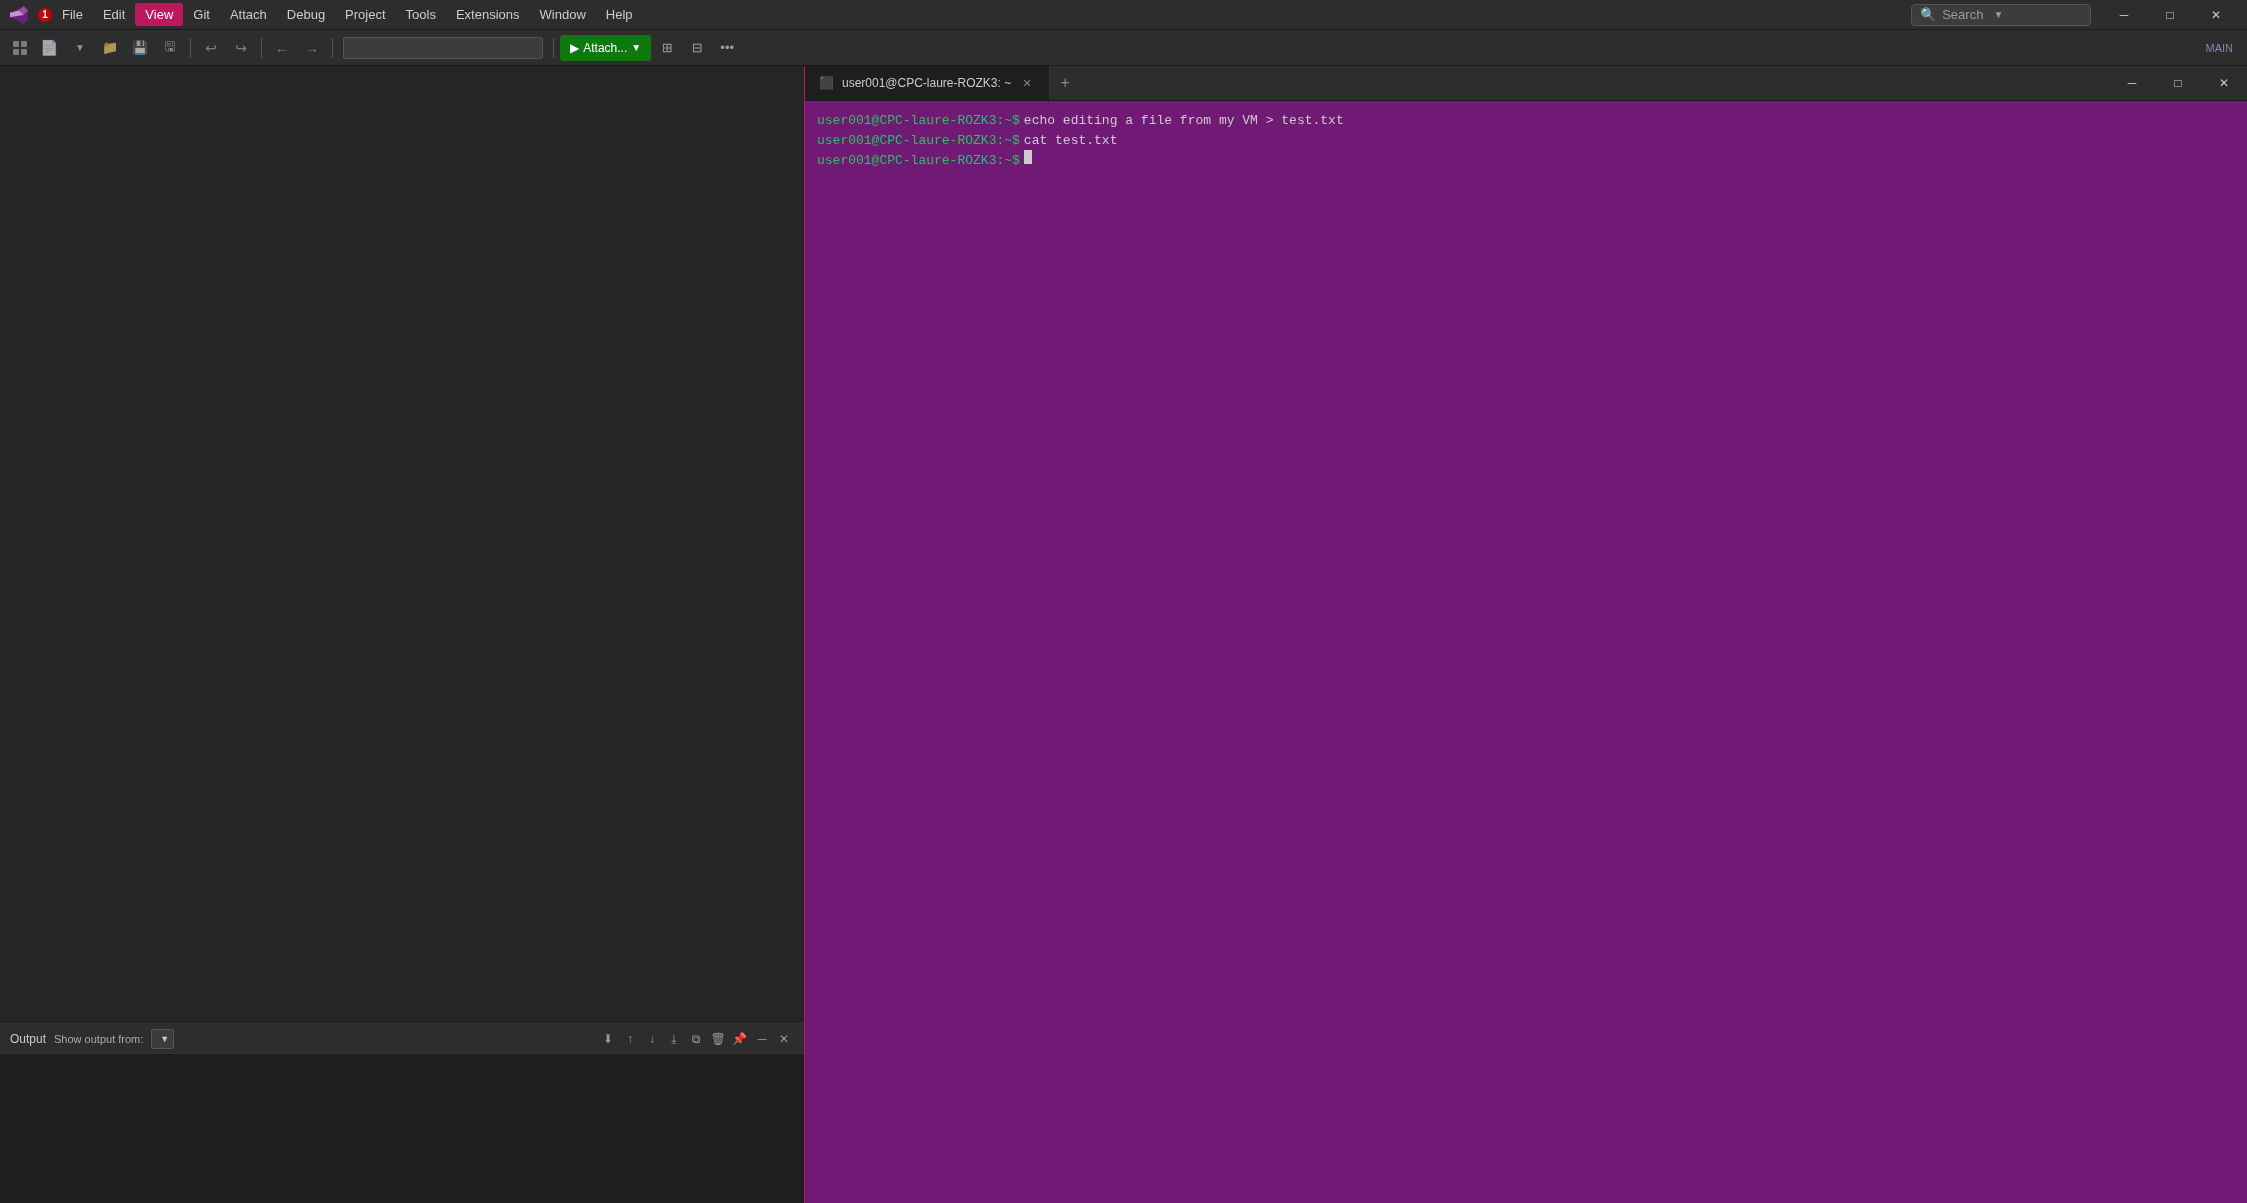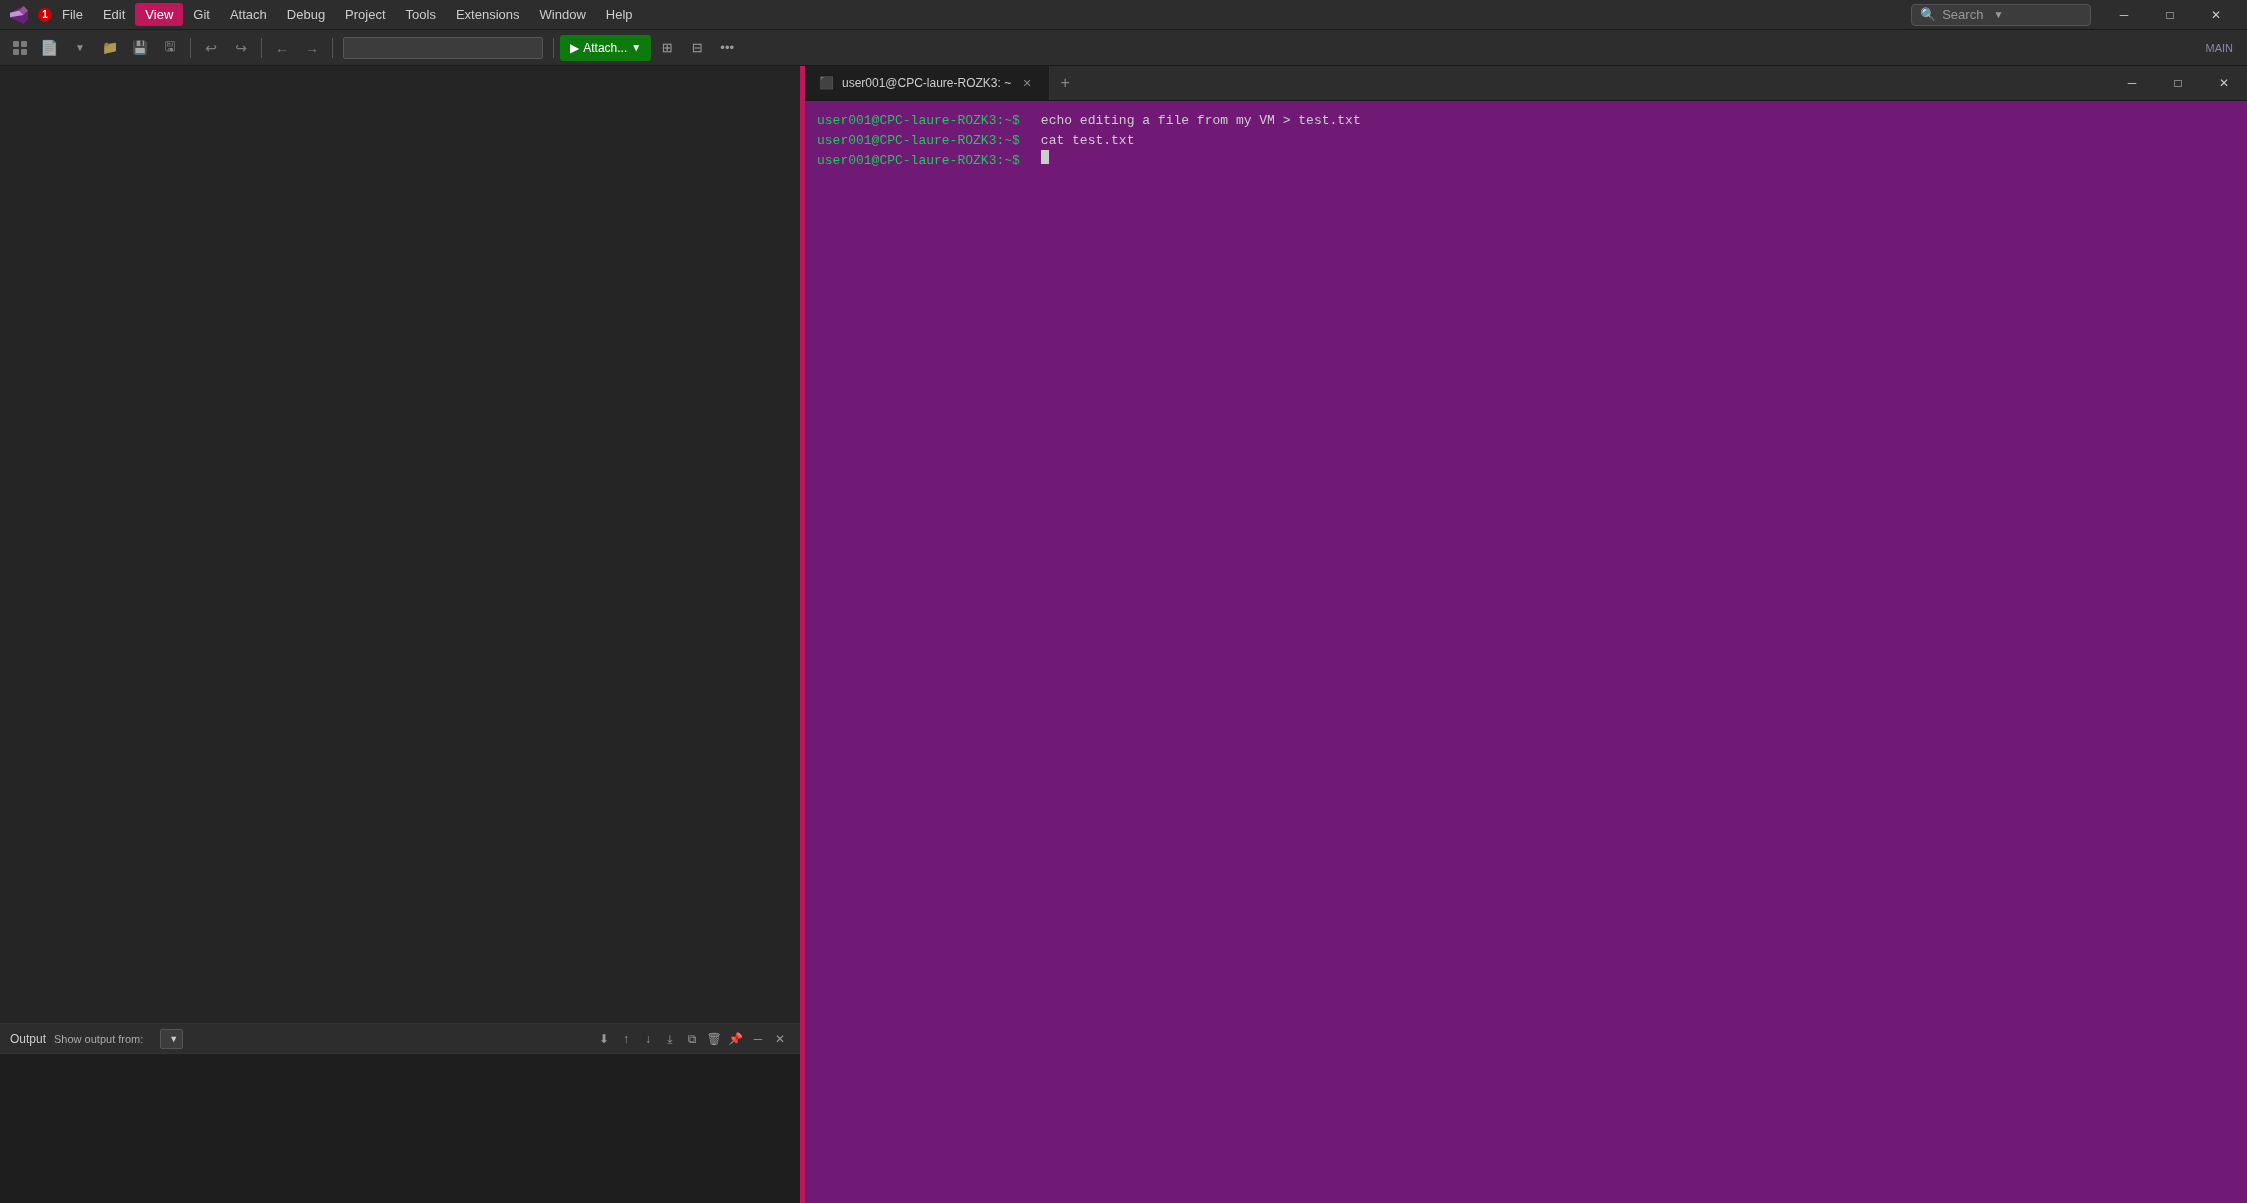--- a/index.html
+++ b/index.html
@@ -170,21 +170,21 @@
       overflow: hidden;
     }
 
     
     .left-panel {
       width: 805px;
       flex-shrink: 0;
       background: #1e1e1e;
       display: flex;
       flex-direction: column;
-      border-right: 5px solid #be185d;
+      border-right: 1px solid #be185d;
     }
 
     .editor-area {
       flex: 1;
       background: #252526;
       position: relative;
     }
 
     
     .output-panel {
@@ -209,21 +209,21 @@
 
     .output-title {
       font-size: 12px;
       color: #cccccc;
       font-weight: 500;
     }
 
     .output-controls {
       display: flex;
       align-items: center;
-      gap: 13px;
+      gap: 4px;
       flex: 1;
     }
 
     .output-select {
       background: #3c3c3c;
       border: 1px solid #555;
       color: #cccccc;
       font-size: 11px;
       padding: 1px 4px;
       height: 20px;
@@ -347,21 +347,21 @@
       flex-wrap: wrap;
       align-items: baseline;
     }
 
     .term-prompt {
       color: #22c55e;
     }
 
     .term-command {
       color: #cccccc;
-      margin-left: 21px;
+      margin-left: 4px;
     }
 
     .term-output {
       color: #cccccc;
       display: block;
       width: 100%;
     }
 
     .term-cursor {
       display: inline-block;

